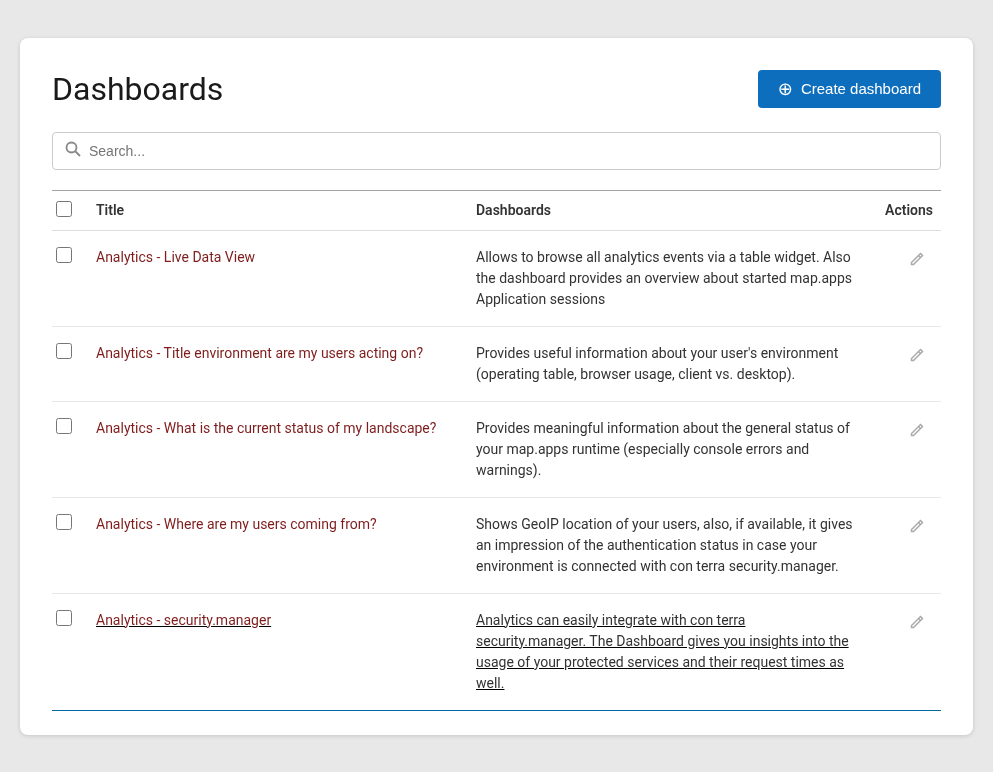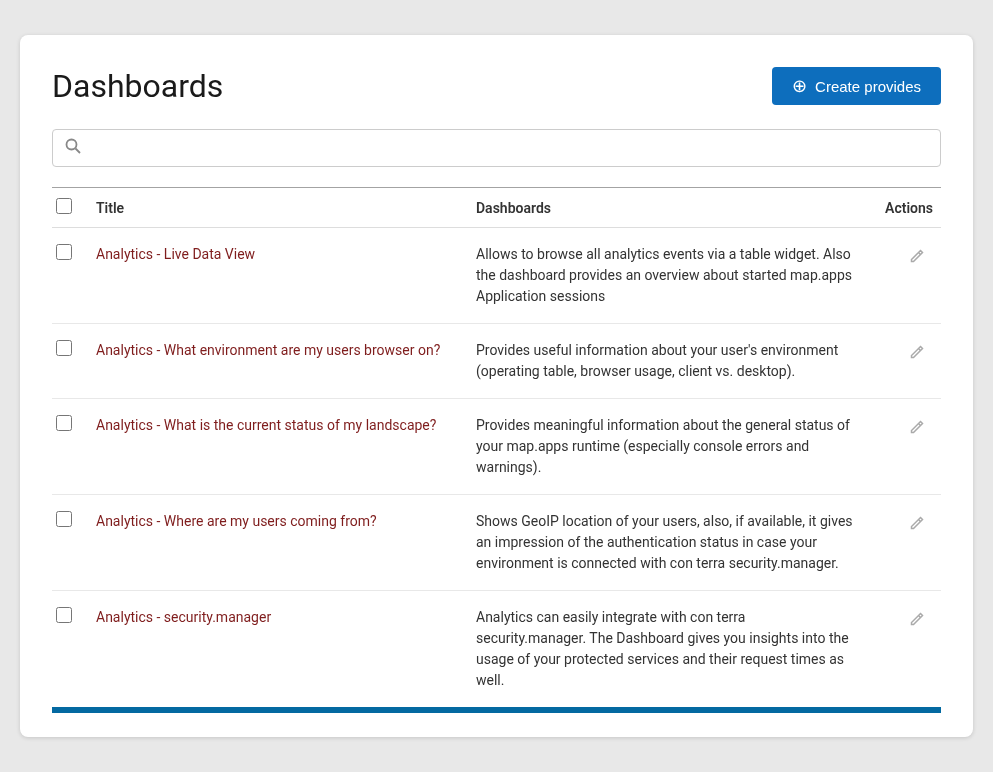--- a/index.html
+++ b/index.html
@@ -98,21 +98,22 @@
     .table-wrap th.col-actions, .table-wrap td.col-actions {
       width: 80px;
       text-align: right;
       padding-right: 8px;
       margin-top: 22px;
     }
     .table-wrap tbody tr {
       border-bottom: 1px solid #e8e8e8;
     }
     .table-wrap tbody tr:last-child {
-      border-bottom: 6px solid #0369a1;
+      border-bottom: 1px solid #0369a1;
+      text-decoration: underline;
     }
     .table-wrap td {
       padding: 16px 8px;
       vertical-align: top;
       font-size: 14px;
       color: #333;
       line-height: 1.5;
     }
     .title-link {
       color: #7f1d1d;
@@ -153,31 +154,32 @@
   </style>
 </head>
 <body>
 
 <div class="container">
 
   <div class="header-row">
     <h1 class="page-title">Dashboards</h1>
     <button class="create-btn">
       <span class="plus-icon">⊕</span>
-      <span>Create provides</span>
+      <span>Create dashboard</span>
     </button>
   </div>
 
   <div class="search-row">
     <span class="search-icon-wrap">
       <svg width="16" height="16" viewBox="0 0 16 16" fill="none" stroke="#888" stroke-width="1.8">
         <circle cx="6.5" cy="6.5" r="5"></circle>
         <line x1="10.5" y1="10.5" x2="15" y2="15"></line>
       </svg>
     </span>
+    <input class="search-input" type="text" placeholder="Search..." style="">
   </div>
 
   <table class="table-wrap">
     <thead>
       <tr>
         <th class="col-checkbox">
           <input type="checkbox" style="">
         </th>
         <th class="col-title">Title</th>
         <th class="col-desc">Dashboards</th>
@@ -193,21 +195,21 @@
             <button class="edit-icon-btn">
               <svg class="pencil-svg" viewBox="0 0 16 16" fill="none" stroke="#aaa" stroke-width="1.5">
       <path d="M11.5 2.5l2 2-9 9H2.5v-2l9-9z"></path>
       <path d="M9.5 4.5l2 2"></path>
     </svg>
             </button>
           </td>
         </tr>
         <tr>
           <td class="col-checkbox"><input type="checkbox" style=""></td>
-          <td class="col-title"><a class="title-link" href="#">Analytics - What environment are my users browser on?</a></td>
+          <td class="col-title"><a class="title-link" href="#">Analytics - Title environment are my users acting on?</a></td>
           <td class="col-desc"><span class="desc-text">Provides useful information about your user's environment (operating table, browser usage, client vs. desktop).</span></td>
           <td class="col-actions">
             <button class="edit-icon-btn">
               <svg class="pencil-svg" viewBox="0 0 16 16" fill="none" stroke="#aaa" stroke-width="1.5">
       <path d="M11.5 2.5l2 2-9 9H2.5v-2l9-9z"></path>
       <path d="M9.5 4.5l2 2"></path>
     </svg>
             </button>
           </td>
         </tr>

